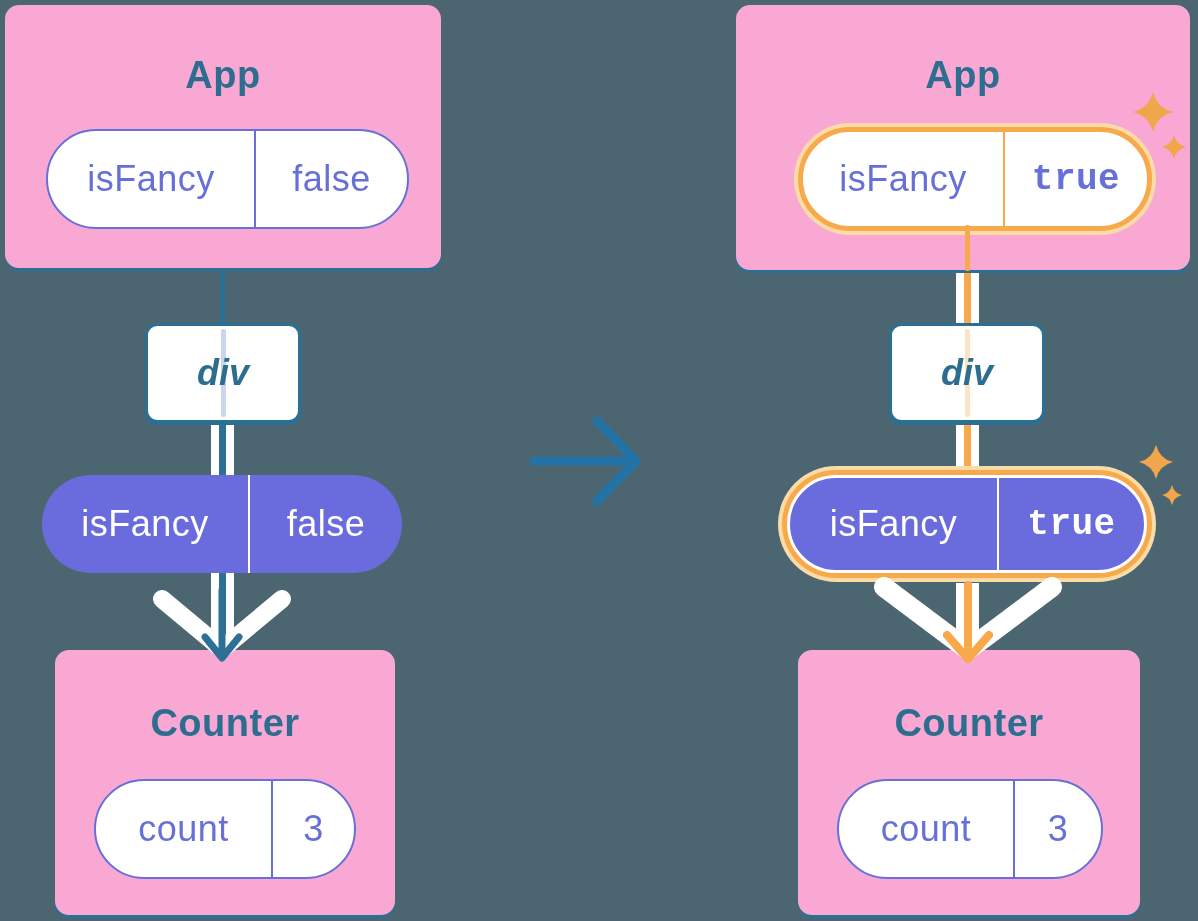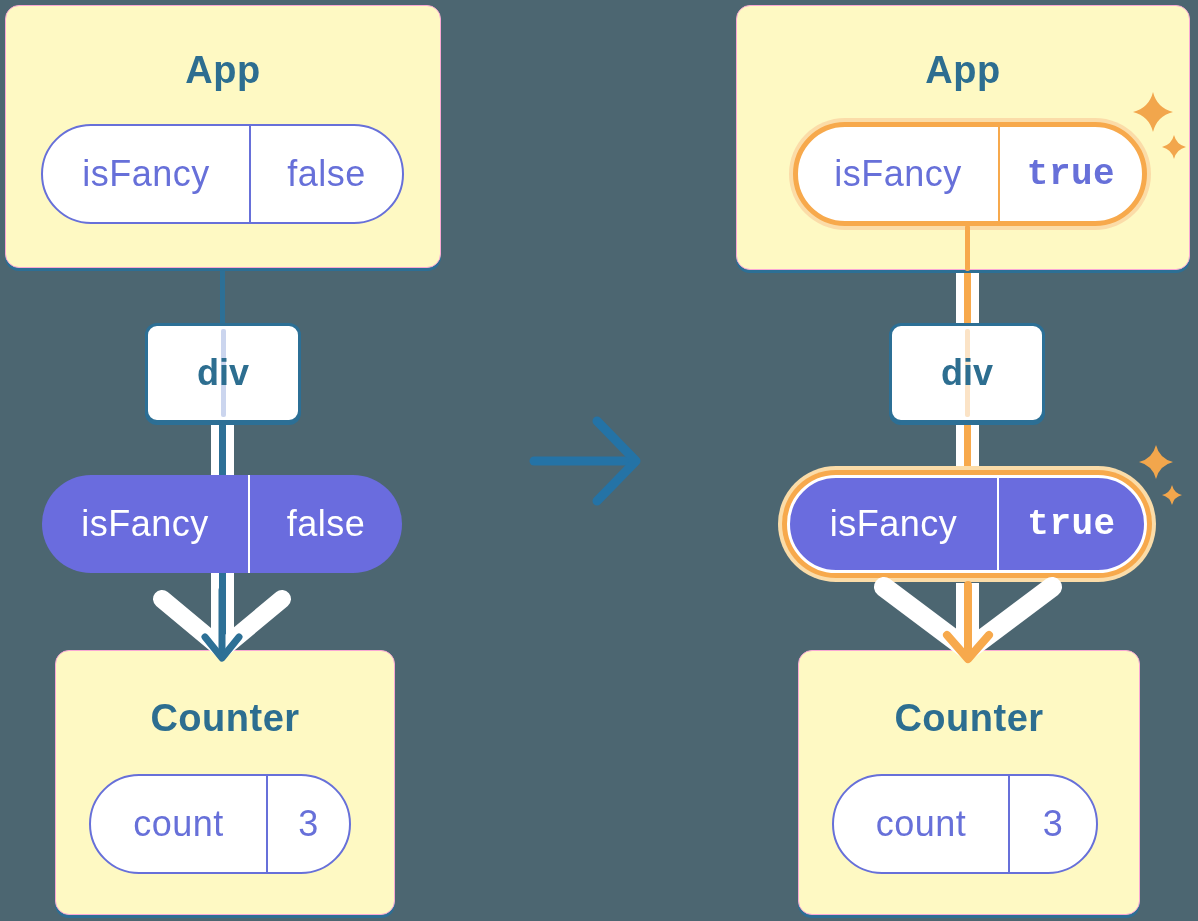--- a/index.html
+++ b/index.html
@@ -1,38 +1,38 @@
 <!DOCTYPE html>
 <html><head>
 <meta charset="utf-8">
 <style>
   html,body{margin:0;padding:0;}
   body{background:#4C6671;font-family:"Liberation Sans", sans-serif;}
   .stage{position:relative;width:1198px;height:921px;background:#4C6671;overflow:hidden;}
 
   
   .card{
-    position:absolute;background:#fef9c3;border:1px solid #f9a8d4;
+    position:absolute;background:#f9a8d4;border:6px solid #f9a8d4;
     border-radius:14px;box-shadow:0 3px 0 0 #2C6F95;box-sizing:border-box;z-index:1;
   }
   .card-title{
     position:absolute;left:0;right:0;text-align:center;
     font-size:38px;font-weight:600;color:#2D6E90;letter-spacing:.5px;
   }
   .app-title{top:43px;}
   .counter-title{top:46px;}
 
   .div-box{
     position:absolute;background:#fff;border:3px solid #2C6F95;border-radius:12px;
     box-shadow:0 2px 0 0 #2C6F95;box-sizing:border-box;z-index:1;
     display:flex;align-items:center;justify-content:center;
     font-size:36px;font-weight:600;color:#2D6E90;
   }
   .div-box .inner-line{position:absolute;top:3px;bottom:3px;width:5px;left:50%;margin-left:-2.5px;border-radius:2px;}
-  .div-box .div-label{position:relative;z-index:2;}
+  .div-box .div-label{position:relative;z-index:2;font-style:italic;}
   .line-lavender{background:#CBD5EE;}
   .line-peach{background:#FBE3C6;}
 
   
   .pill{
     position:absolute;display:flex;align-items:stretch;border-radius:60px;
     box-sizing:border-box;font-size:36px;letter-spacing:.5px;z-index:2;
   }
   .pill .cell{display:flex;align-items:center;justify-content:center;}
   .pill .cell.value-cell{flex:1;}

